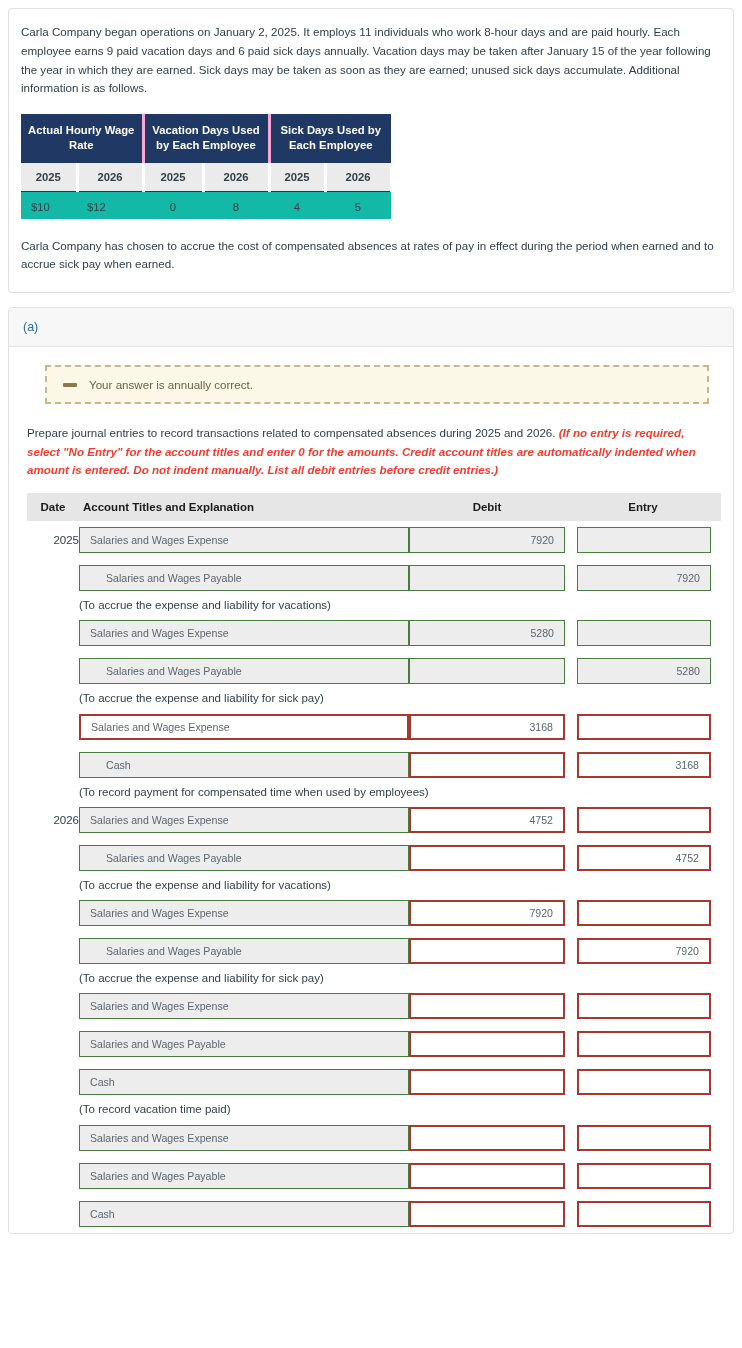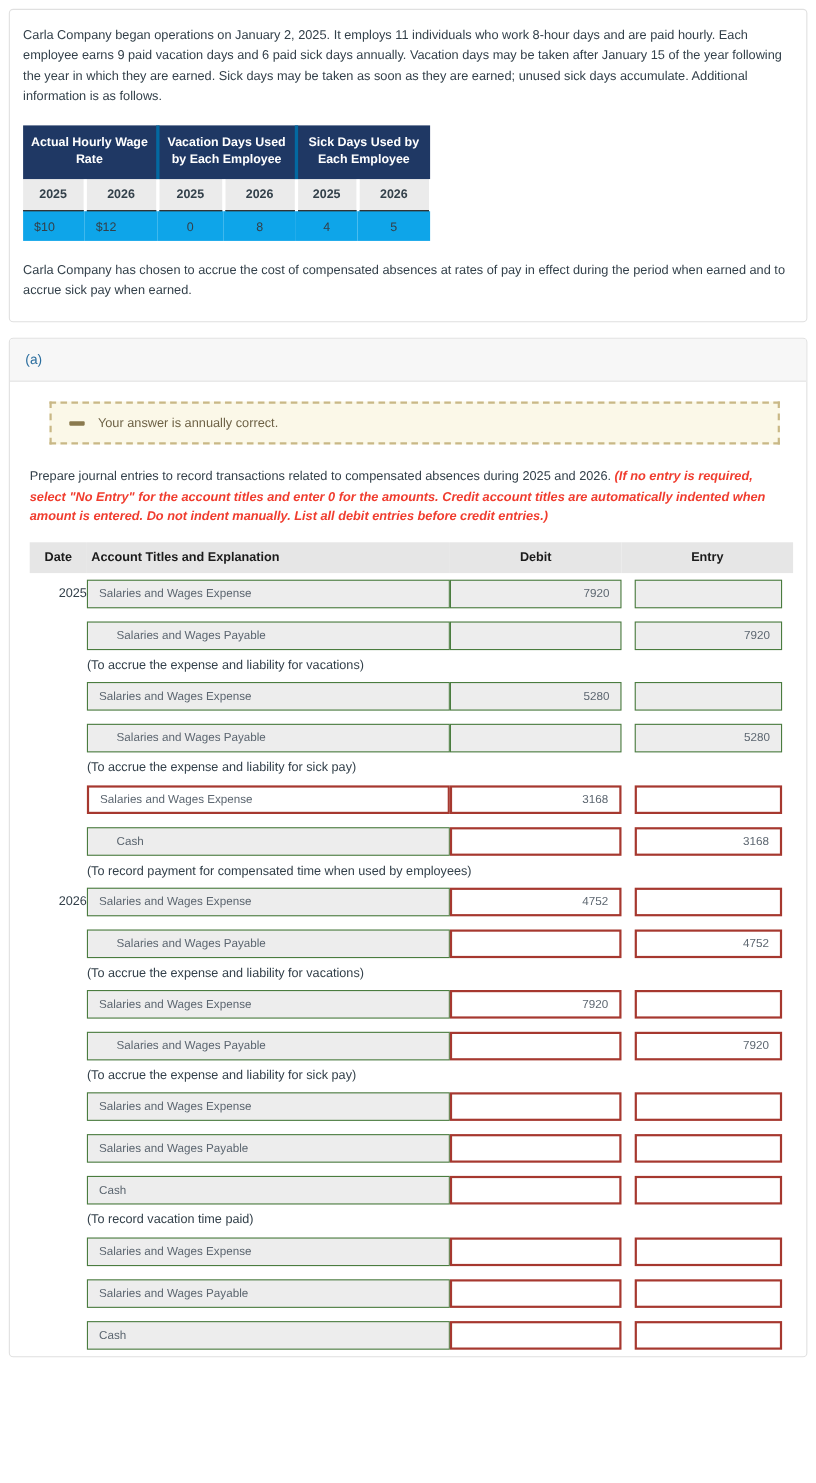--- a/index.html
+++ b/index.html
@@ -41,39 +41,39 @@
     table-layout: fixed;
   }
   table.data-table th.grp {
     background: #1f3864;
     color: #ffffff;
     font-size: 11.3px;
     font-weight: bold;
     text-align: center;
     padding: 9px 6px;
     line-height: 1.35;
-    border-right: 3px solid #0369a1;
+    border-right: 3px solid #f9a8d4;
   }
   table.data-table th.grp:last-child { border-right: none; }
   table.data-table td.yr {
     background: #ebebeb;
     font-size: 11.3px;
     font-weight: bold;
     text-align: center;
     padding: 8px 4px;
     color: #33404a;
     border-right: 3px solid #ffffff;
     border-bottom: 1.5px solid #333333;
   }
   table.data-table td.val {
     font-size: 11.3px;
     text-align: center;
     padding: 9px 4px 6px 4px;
     color: #33404a;
-    background: #0ea5e9;
+    background: #14b8a6;
   }
   table.data-table td.val.lead { text-align: left; padding-left: 10px; }
 
   
   .section-card {
     margin-top: 14px;
     border: 1px solid #e0e0e0;
     border-radius: 4px;
     background: #ffffff;
     overflow: hidden;

